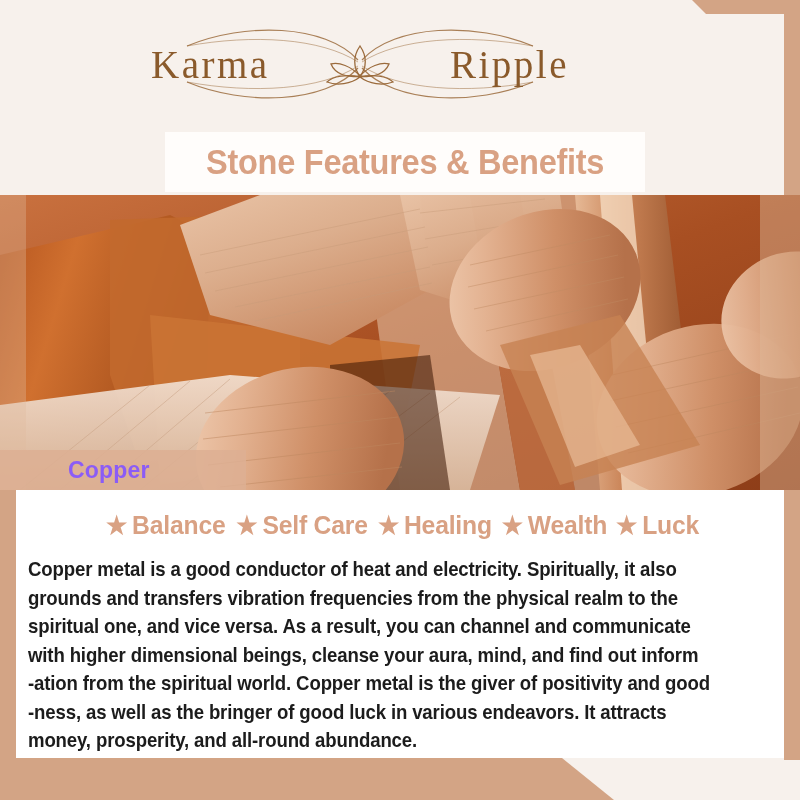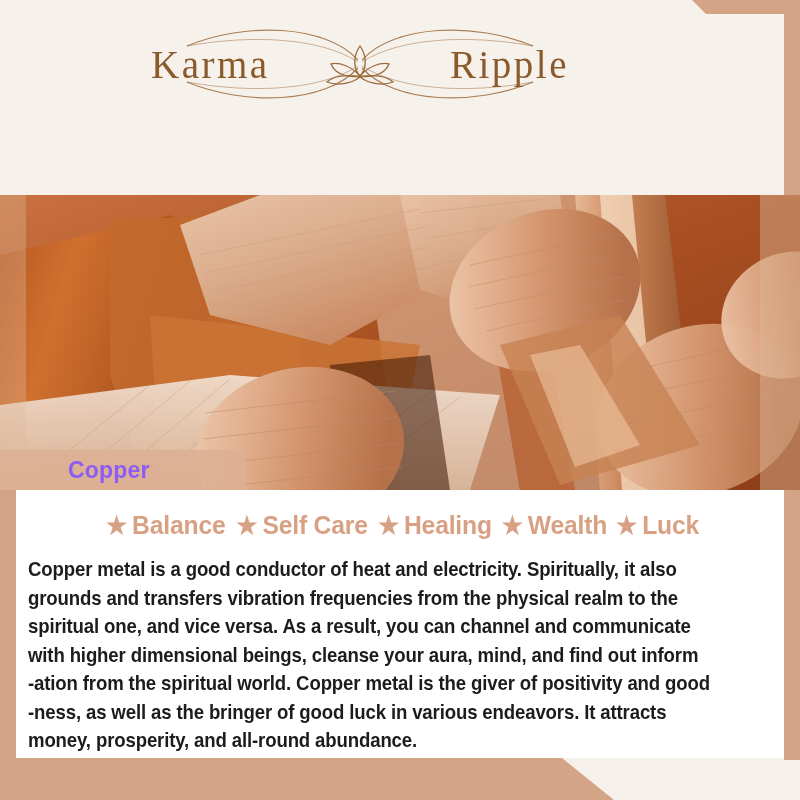--- a/index.html
+++ b/index.html
@@ -135,20 +135,23 @@
           <path d="M235 61 C248 58, 262 60, 268 66 C258 70, 244 68, 235 61 Z"></path>
         </g>
       </svg>
       <div class="logo-text">
         <span class="logo-word">Karma</span>
         <span class="logo-word">Ripple</span>
       </div>
     </div>
   </div>
 
+  <div class="title-band">
+    <span class="title-text">Stone Features &amp; Benefits</span>
+  </div>
 
   <div class="photo">
     <svg viewBox="0 0 800 295" preserveAspectRatio="none">
       <defs>
         <linearGradient id="bg" x1="0" y1="0" x2="1" y2="1">
           <stop offset="0" stop-color="#c9713f"></stop>
             <stop offset="0.5" stop-color="#a84f22"></stop>
             <stop offset="1" stop-color="#8d3d18"></stop>
         </linearGradient>
         <linearGradient id="hexTop" x1="0" y1="0" x2="0.6" y2="1">

